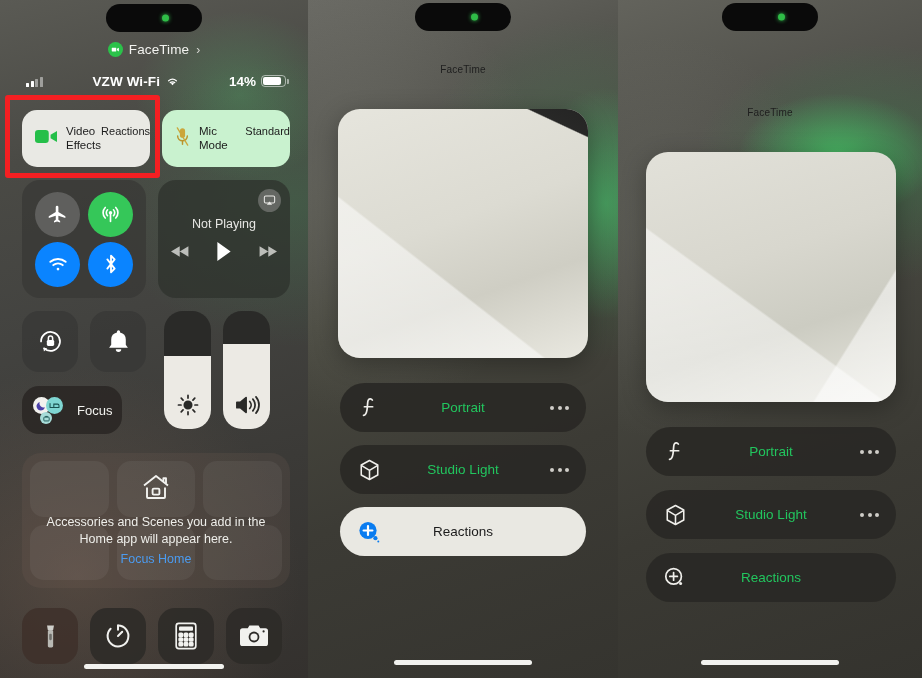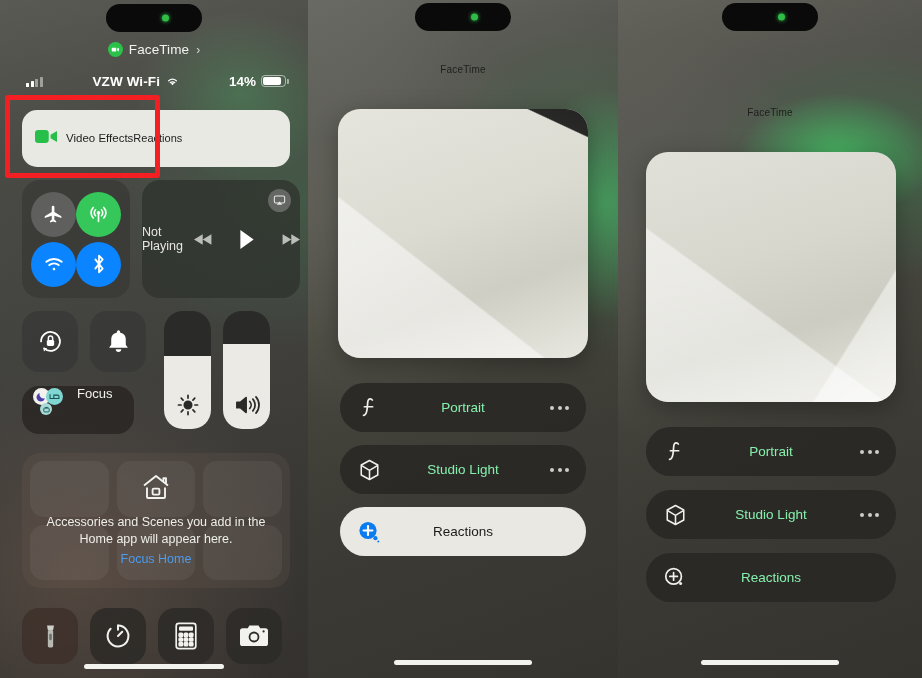--- a/index.html
+++ b/index.html
@@ -94,39 +94,39 @@
   .grid2 { position:absolute; top:180px; left:22px; right:18px; display:flex; gap:12px; }
   .conn { width:124px; height:118px; border-radius:18px; background:rgba(55,55,53,.72);
     display:grid; grid-template-columns:1fr 1fr; place-items:center; padding:9px; }
   .circ { width:45px; height:45px; border-radius:50%; display:flex; align-items:center;
     justify-content:center; }
   .c-grey { background:#5f5f5d; }
   .c-green{ background:#35c759; }
   .c-blue { background:#0a84ff; }
 
   .media { flex:1; height:118px; border-radius:18px; background:rgba(46,50,44,.75);
-    position:relative; display:flex; flex-direction:row; align-items:center;
+    position:relative; display:flex; flex-direction:column; align-items:center;
     justify-content:center; gap:11px; }
   .airplay { position:absolute; top:9px; right:9px; width:23px; height:23px; border-radius:50%;
     background:rgba(140,140,138,.55); display:flex; align-items:center; justify-content:center; }
   .nowplaying { color:#e6e6e3; font-size:12.5px; }
   .mctrl { display:flex; align-items:center; gap:26px; }
 
   .grid3 { position:absolute; top:311px; left:22px; right:18px; display:flex; gap:12px; }
   .sq { width:56px; height:61px; border-radius:17px; background:rgba(55,55,53,.75);
     display:flex; align-items:center; justify-content:center; }
   .sliders { display:flex; gap:12px; margin-left:6px; }
   .slider { width:47px; height:118px; border-radius:19px; background:#2a2a28;
     position:relative; overflow:hidden; }
   .slider .fill { position:absolute; left:0; right:0; bottom:0; background:#eceae4; }
   .slider .sic { position:absolute; left:0; right:0; bottom:13px; display:flex;
     align-items:center; justify-content:center; }
 
-  .focus { position:absolute; top:386px; left:22px; width:112px; height:48px;
-    border-radius:17px; background:rgba(40,36,34,.82); display:flex; align-items:flex-start;
+  .focus { position:absolute; top:386px; left:22px; width:100px; height:48px;
+    border-radius:17px; background:rgba(40,36,34,.82); display:flex; align-items:center;
     padding-left:11px; gap:10px; }
   .focus-icons { position:relative; width:34px; height:30px; }
   .fi { position:absolute; border-radius:50%; display:flex; align-items:center; justify-content:center; }
   .fi1 { width:17px; height:17px; background:#f2f1ee; left:0; top:2px; }
   .fi2 { width:17px; height:17px; background:#7fd6d2; left:13px; top:2px; }
   .fi3 { width:12px; height:12px; background:#a7dcd8; left:7px; top:17px; }
   .focus-lbl { color:#f2f2ef; font-size:13px; }
 
   .home-card { position:absolute; top:453px; left:22px; right:18px; height:135px;
     border-radius:19px; background:rgba(120,100,90,.18); overflow:hidden;
@@ -152,21 +152,21 @@
   .preview { position:absolute; border-radius:22px; overflow:hidden;
     box-shadow:0 6px 24px rgba(0,0,0,.30); }
   .preview .ceil { position:absolute; inset:0; }
 
   .opt-list { position:absolute; display:flex; flex-direction:column; }
   .opt { display:flex; align-items:center; height:49px; border-radius:25px;
     background:rgba(41,40,37,.92); position:relative; padding:0 17px; }
   .opt.light { background:#e9e8e2; }
   .opt .oi { width:24px; display:flex; align-items:center; justify-content:center; }
   .opt .olbl { position:absolute; left:0; right:0; text-align:center;
-    color:#86efac; font-size:13.5px; pointer-events:none; }
+    color:#22c55e; font-size:13.5px; pointer-events:none; }
   .opt.light .olbl { color:#1b1b1b; }
   .opt .dots { margin-left:auto; display:flex; gap:3.5px; z-index:2; }
   .opt .dots i { width:4px; height:4px; border-radius:50%; background:#cfcdc8; display:block; }
 </style>
 </head>
 <body>
 
 <div class="stage">
 
   <div class="panel p1">
@@ -213,20 +213,34 @@
       <div class="eff-tile eff-video">
         <span>
           <svg width="22" height="15" viewBox="0 0 24 16" fill="#25bf49">
               <rect x="0" y="1" width="15" height="14" rx="3.5"></rect>
               <path d="M17 6.2 24 2v12l-7-4.2z"></path>
             </svg>
         </span>
         <span class="eff-txt">
           <span class="eff-t1">Video Effects</span>
           <span class="eff-t2">Reactions</span>
+        </span>
+      </div>
+      <div class="eff-tile eff-mic">
+        <span>
+          <svg width="15" height="19" viewBox="0 0 16 22" fill="none" stroke="#b9952e" stroke-width="1.7" stroke-linecap="round">
+            <rect x="5" y="1.5" width="6" height="11" rx="3" fill="#cba63a" stroke="none"></rect>
+            <path d="M2.4 10.4a5.6 5.6 0 0 0 11.2 0"></path>
+            <path d="M8 16v4"></path>
+            <path d="M2 1 14 21" stroke="#cba63a" stroke-width="1.5"></path>
+          </svg>
+        </span>
+        <span class="eff-txt">
+          <span class="eff-t1">Mic Mode</span>
+          <span class="eff-t2">Standard</span>
         </span>
       </div>
     </div>
     <div class="red-box"></div>
 
     <div class="grid2">
       <div class="conn">
         <span class="circ c-grey">
           <svg width="21" height="21" viewBox="0 0 24 24" fill="#fff">
               <path d="M21 16v-2l-8-5V3.5a1.5 1.5 0 0 0-3 0V9l-8 5v2l8-2.5V18l-2 1.5V21l3.5-1 3.5 1v-1.5L13 18v-4.5z"></path>

